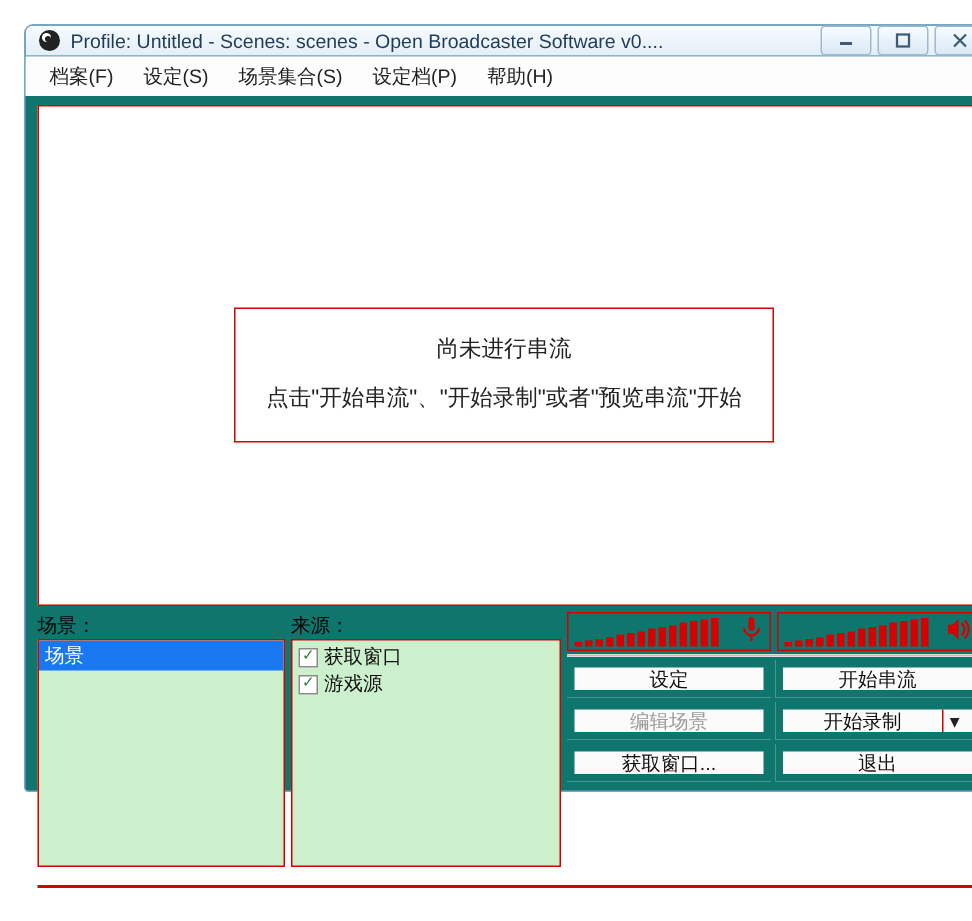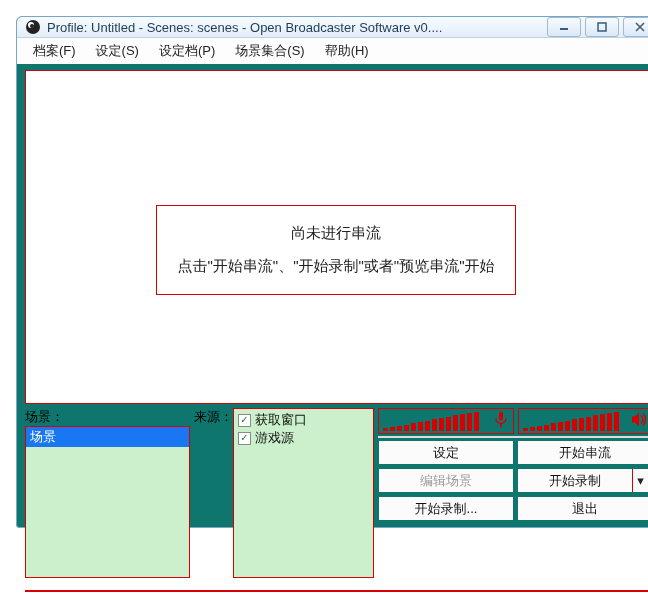--- a/index.html
+++ b/index.html
@@ -121,21 +121,21 @@
   }
   .scene-row {
     background:#1a77f2;
     color:#fff;
     padding:1px 4px;
     font-size:13px;
   }
 
   .sources {
     width:180px;
-    display:flex;flex-direction:row;
+    display:flex;flex-direction:column;
   }
   .source-list {
     flex:1;
     border:1px solid #d70000;
     background:#ccf0cc;
     padding:2px 4px;
   }
   .source-row {
     display:flex;align-items:center;gap:4px;
     font-size:13px;color:#111;
@@ -176,21 +176,21 @@
     right:4px; top:50%; transform:translateY(-50%);
     color:#d70000;
   }
   .btn-grid {
     display:grid;
     grid-template-columns:1fr 1fr;
     gap:3px;
   }
   .btn {
     height:25px;
-    border:1px solid #0f766e;
+    border:5px solid #0f766e;
     background:#fbfbfb;
     display:flex;align-items:center;justify-content:center;
     font-size:13px;
     color:#111;
     position:relative;
   }
   .btn.disabled { color:#9a9a9a; }
   .btn.has-arrow { padding-right:20px; }
   .btn .arrow {
     position:absolute; right:4px; top:0; bottom:0;
@@ -234,22 +234,22 @@
         <svg width="12" height="12" viewBox="0 0 12 12">
             <path d="M2,2 L10,10 M10,2 L2,10" stroke="#3b5b77" stroke-width="1.5"></path>
           </svg>
       </div>
     </div>
   </div>
 
   <div class="menubar">
     <div class="menu-item">档案(F)</div>
     <div class="menu-item">设定(S)</div>
+    <div class="menu-item">场景集合(S)</div>
     <div class="menu-item">设定档(P)</div>
-    <div class="menu-item">场景集合(S)</div>
     <div class="menu-item">帮助(H)</div>
   </div>
 
   <div class="client">
 
     <div class="preview-area">
       <div class="preview-msg">
         <div>尚未进行串流</div>
         <div>点击"开始串流"、"开始录制"或者"预览串流"开始</div>
       </div>
@@ -329,21 +329,21 @@
         </div>
         <div style="height:2px;border-top:1px solid #ddd;border-bottom:1px solid #ddd;"></div>
         <div class="btn-grid">
           <div class="btn">设定</div>
           <div class="btn">开始串流</div>
           <div class="btn disabled">编辑场景</div>
           <div class="btn has-arrow">
             <span>开始录制</span>
             <span class="arrow">▾</span>
           </div>
-          <div class="btn">开始录制...</div>
+          <div class="btn">获取窗口...</div>
           <div class="btn">退出</div>
         </div>
       </div>
 
     </div>
   </div>
 
   <div class="statusbar"></div>
 </div>
 

